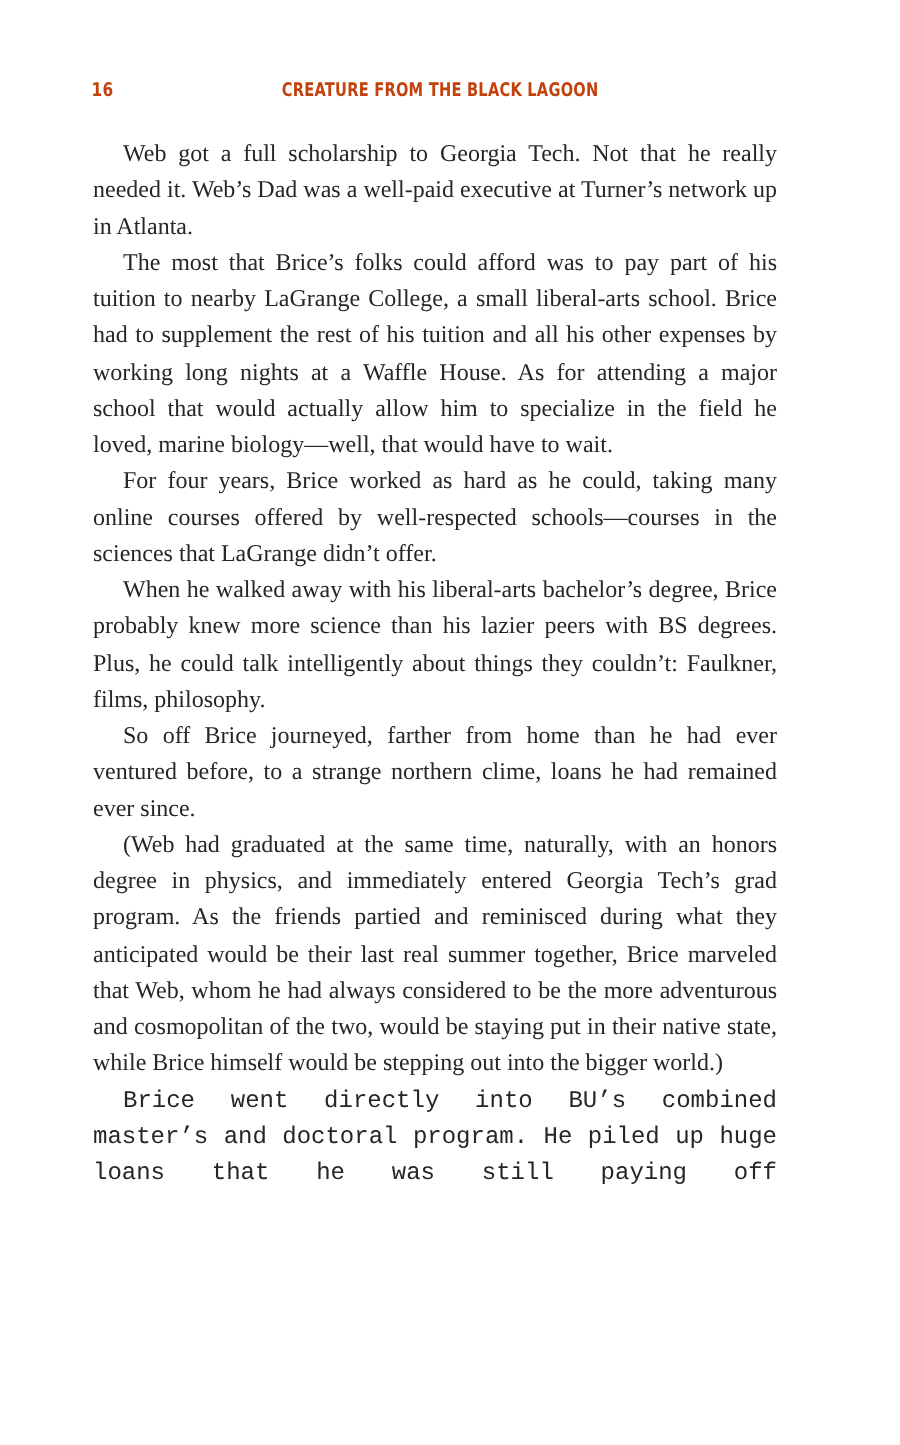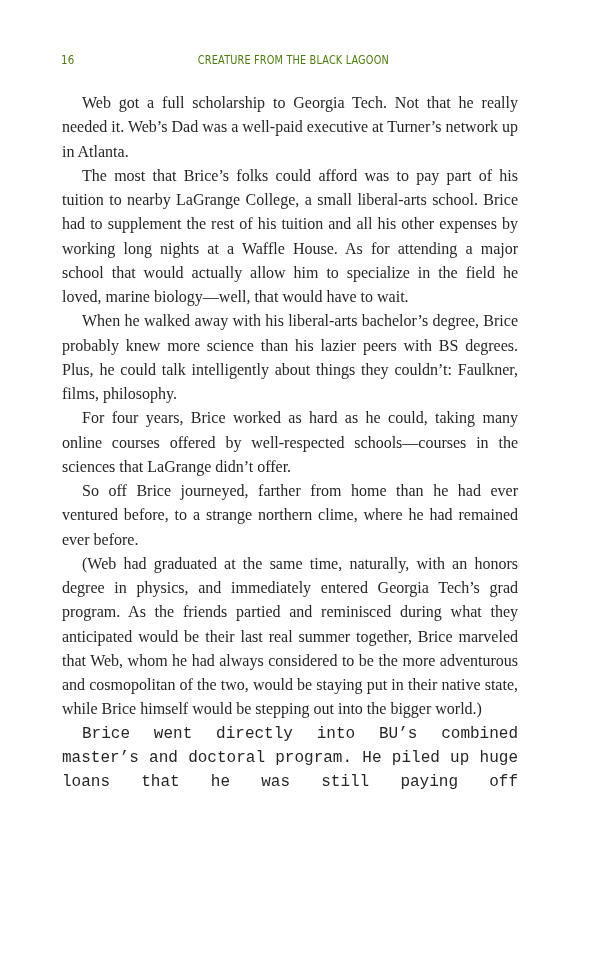--- a/index.html
+++ b/index.html
@@ -21,24 +21,24 @@
       width: 600px;
       height: 963px;
     }
     .running-head {
       position: absolute;
       top: 52px;
       left: 61px;
       width: 457px;
       height: 20px;
       font-family: "DejaVu Sans", sans-serif;
-      font-weight: normal;
+      font-weight: bold;
       font-size: 12.5px;
       letter-spacing: 0.2px;
-      color: #4d7c0f;
+      color: #c2410c;
     }
     .page-number {
       position: absolute;
       left: 0;
       top: 0;
       transform: scaleX(0.82);
       transform-origin: left top;
     }
     .book-title {
       position: absolute;
@@ -77,20 +77,20 @@
 <div class="page">
 
   <div class="running-head">
     <span class="page-number">16</span>
     <span class="book-title">CREATURE FROM THE BLACK LAGOON</span>
   </div>
 
   <div class="body-text">
     <p>Web got a full scholarship to Georgia Tech. Not that he really needed it. Web’s Dad was a well-paid executive at Turner’s network up in Atlanta.</p>
     <p>The most that Brice’s folks could afford was to pay part of his tuition to nearby LaGrange College, a small liberal-arts school. Brice had to supplement the rest of his tuition and all his other expenses by working long nights at a Waffle House. As for attending a major school that would actually allow him to specialize in the field he loved, marine biology—well, that would have to wait.</p>
+    <p>For four years, Brice worked as hard as he could, taking many online courses offered by well-respected schools—courses in the sciences that LaGrange didn’t offer.</p>
     <p>When he walked away with his liberal-arts bachelor’s degree, Brice probably knew more science than his lazier peers with BS degrees. Plus, he could talk intelligently about things they couldn’t: Faulkner, films, philosophy.</p>
-    <p>For four years, Brice worked as hard as he could, taking many online courses offered by well-respected schools—courses in the sciences that LaGrange didn’t offer.</p>
-    <p>So off Brice journeyed, farther from home than he had ever ventured before, to a strange northern clime, where he had remained ever before.</p>
+    <p>So off Brice journeyed, farther from home than he had ever ventured before, to a strange northern clime, loans he had remained ever since.</p>
     <p>(Web had graduated at the same time, naturally, with an honors degree in physics, and immediately entered Georgia Tech’s grad program. As the friends partied and reminisced during what they anticipated would be their last real summer together, Brice marveled that Web, whom he had always considered to be the more adventurous and cosmopolitan of the two, would be staying put in their native state, while Brice himself would be stepping out into the bigger world.)</p>
     <p class="last">Brice went directly into BU’s combined master’s and doctoral program. He piled up huge loans that he was still paying off</p>
   </div>
 
 </div>
 
 </body></html>

